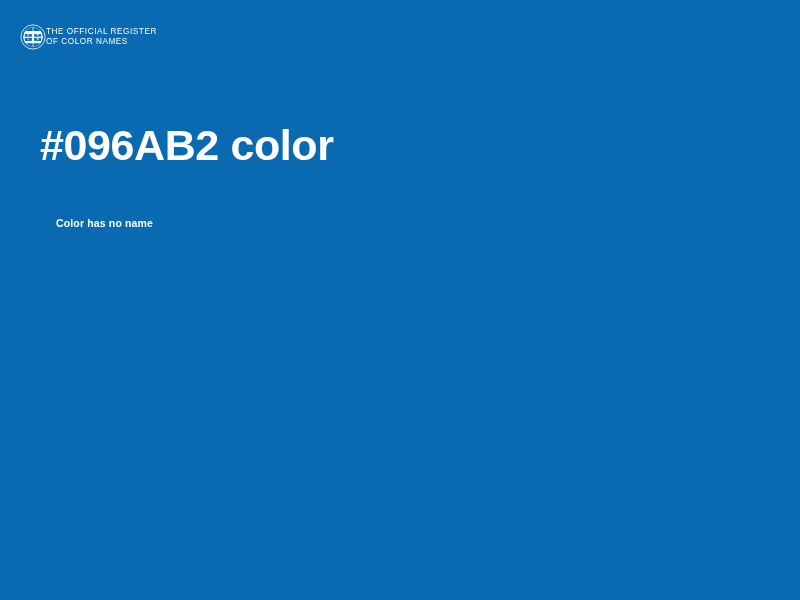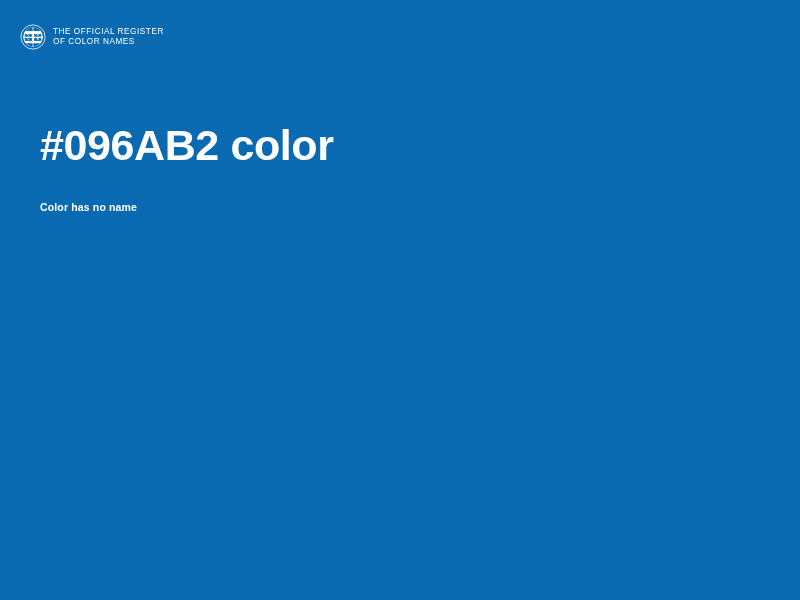--- a/index.html
+++ b/index.html
@@ -29,21 +29,20 @@
     left: 20px;
     top: 24px;
     display: flex;
     align-items: center;
     gap: 7px;
   }
 
   .brand-lockup {
     display: flex;
     align-items: center;
-    gap: 7px;
     text-decoration: none;
   }
 
   .seal {
     width: 26px;
     height: 26px;
     flex: 0 0 26px;
     display: block;
   }
 
@@ -75,21 +74,21 @@
     margin: 0;
     color: #ffffff;
     font-size: 43px;
     font-weight: 700;
     letter-spacing: -0.4px;
     line-height: 1.18;
     white-space: nowrap;
   }
 
   .color-subtitle {
-    margin: 0;
+    margin: 16px;
     padding-top: 29px;
     color: #ffffff;
     font-size: 10.5px;
     font-weight: 700;
     letter-spacing: 0.15px;
     line-height: 1.4;
     white-space: nowrap;
   }
 </style>
 </head>

